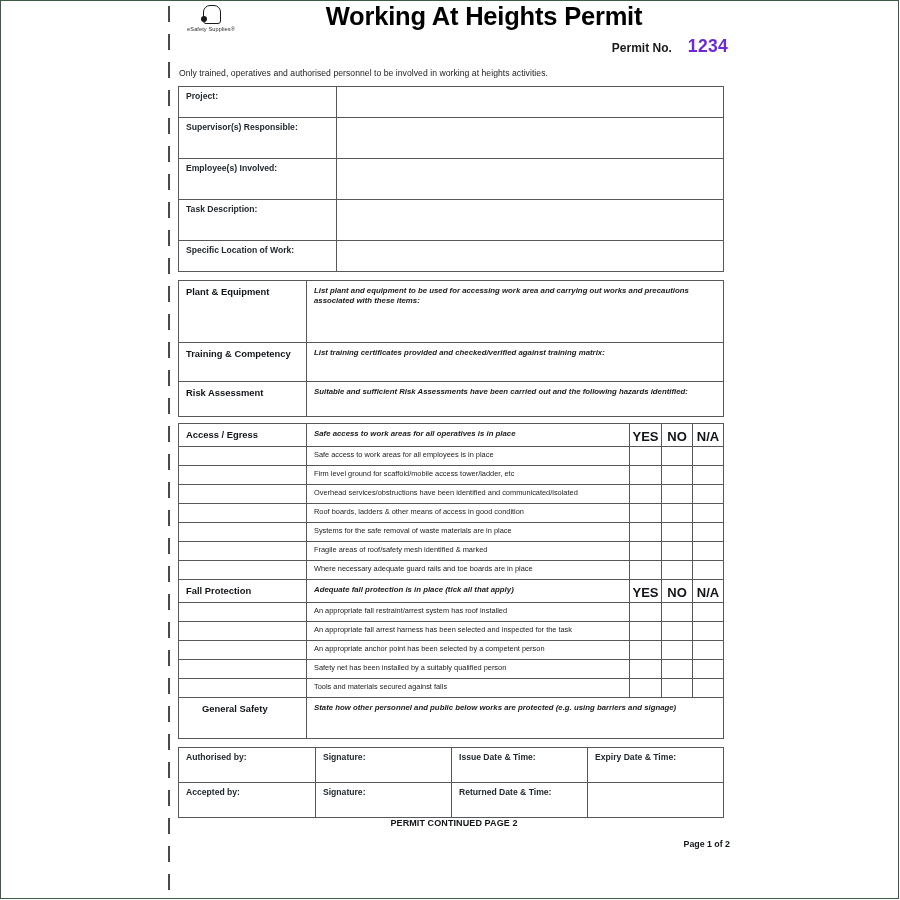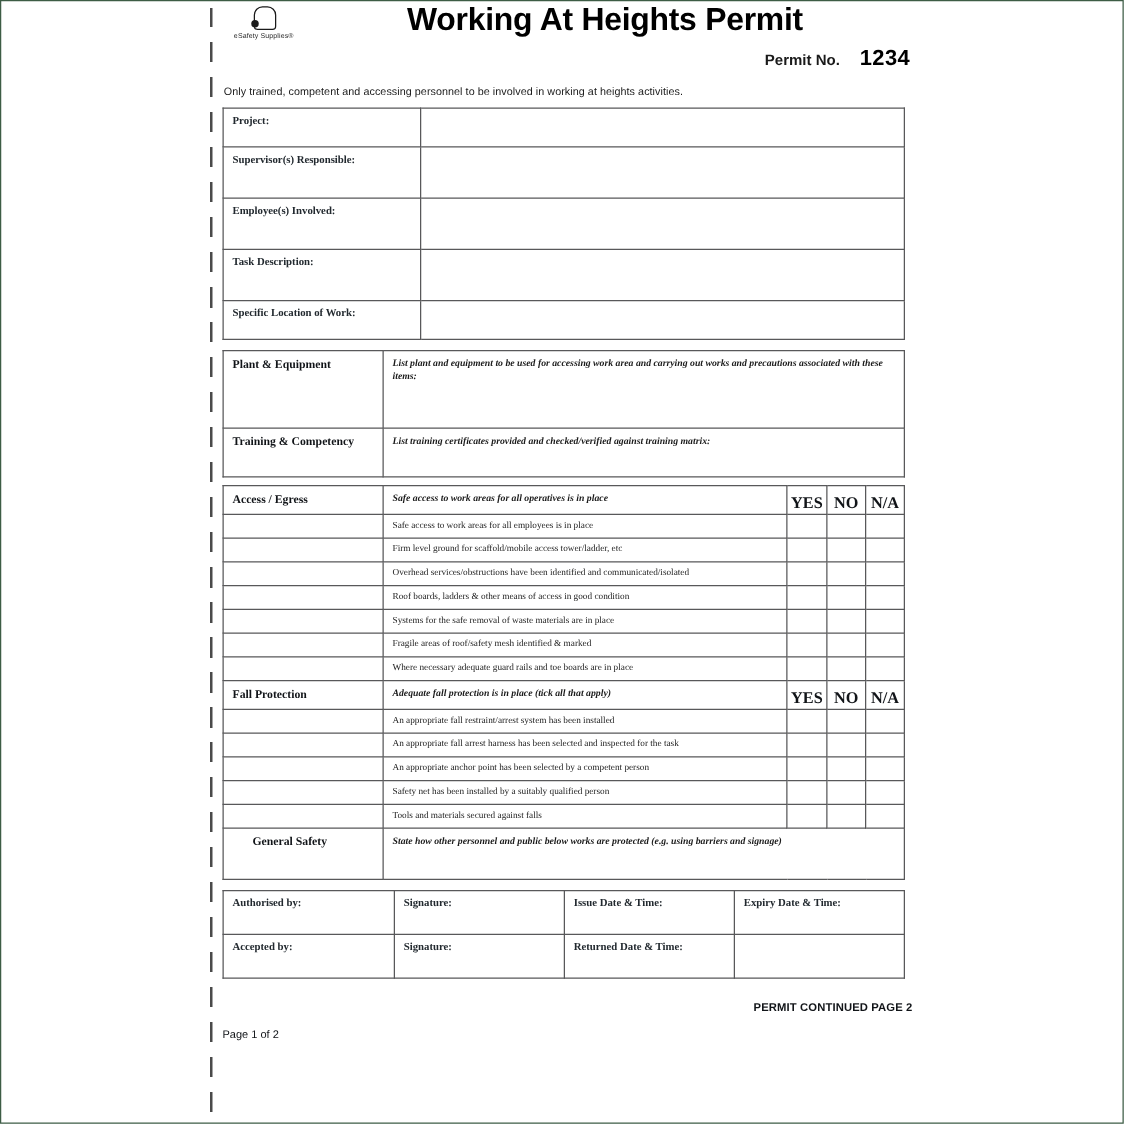--- a/index.html
+++ b/index.html
@@ -109,38 +109,37 @@
     gap: 16px;
   }
   .permit-label {
     font-size: 12px;
     font-weight: bold;
     color: #1a1a1a;
   }
   .permit-no {
     font-size: 17.5px;
     font-weight: bold;
-    color: #000000;
+    color: #6d28d9;
     letter-spacing: 0.3px;
   }
 
   .subtitle {
     margin-top: 2px;
     margin-left: 1px;
     font-size: 8.6px;
     color: #1a1a1a;
     letter-spacing: 0.05px;
   }
 
   
   table.form {
     border-collapse: collapse;
     width: 545px;
     table-layout: fixed;
-    font-family: Liberation Serif, serif;
   }
   table.form td {
     border: 1px solid #58585a;
     padding: 0;
     vertical-align: top;
   }
   .lbl {
     font-size: 8.6px;
     font-weight: bold;
     color: #22292f;
@@ -176,32 +175,31 @@
     padding-top: 5px;
   }
   .blank { }
 
   
   .gap-8 { height: 8px; }
   .gap-6 { height: 6px; }
 
   
   .continued {
-    margin-top: 18px;
-    text-align: right;
+    text-align: center;
     font-size: 9px;
     font-weight: bold;
     color: #111418;
     letter-spacing: 0.1px;
   }
   .pageno {
     margin-top: 11px;
-    text-align: left;
+    text-align: right;
     font-size: 8.8px;
-    font-weight: normal;
+    font-weight: bold;
     color: #111418;
   }
 </style>
 </head>
 <body>
 
 <div id="scan-frame"></div>
 <div id="perforation"></div>
 
 <div id="page">
@@ -217,21 +215,21 @@
     </div>
 
     <div class="title">Working At Heights Permit</div>
 
     <div class="permit-line">
       <span class="permit-label">Permit No.</span>
       <span class="permit-no">1234</span>
     </div>
   </div>
 
-  <div class="subtitle">Only trained, competent and accessing personnel to be involved in working at heights activities.</div>
+  <div class="subtitle">Only trained, operatives and authorised personnel to be involved in working at heights activities.</div>
 
   <div class="gap-8"></div>
   <table class="form">
     <colgroup>
         <col style="width:158px">
         <col style="width:387px">
       </colgroup>
     <tbody id="details-body">
         <tr>
           <td style="height: 30px;">
@@ -291,20 +289,29 @@
             <div class="hint">List plant and equipment to be used for accessing work area and carrying out works and precautions associated with these items:</div>
             <div class="row-text"></div>
           </td>
         </tr>
         <tr>
           <td style="height: 38px;">
             <div class="lbl-big">Training &amp; Competency</div>
           </td>
           <td class="blank">
             <div class="hint">List training certificates provided and checked/verified against training matrix:</div>
+            <div class="row-text"></div>
+          </td>
+        </tr>
+        <tr>
+          <td style="height: 34px;">
+            <div class="lbl-big">Risk Assessment</div>
+          </td>
+          <td class="blank">
+            <div class="hint">Suitable and sufficient Risk Assessments have been carried out and the following hazards identified:</div>
             <div class="row-text"></div>
           </td>
         </tr>
       </tbody>
   </table>
 
   <div class="gap-6"></div>
   <table class="form">
     <colgroup>
       <col style="width:128px">
@@ -407,21 +414,21 @@
           <td>
             <div class="hdr-cell">NO</div>
           </td>
           <td>
             <div class="hdr-cell">N/A</div>
           </td>
         </tr>
         <tr>
           <td class="blank" style="height: 18px;"></td>
           <td>
-            <div class="row-text">An appropriate fall restraint/arrest system has been installed</div>
+            <div class="row-text">An appropriate fall restraint/arrest system has roof installed</div>
           </td>
           <td class="blank"></td>
           <td class="blank"></td>
           <td class="blank"></td>
         </tr>
         <tr>
           <td class="blank" style="height: 18px;"></td>
           <td>
             <div class="row-text">An appropriate fall arrest harness has been selected and inspected for the task</div>
           </td>

